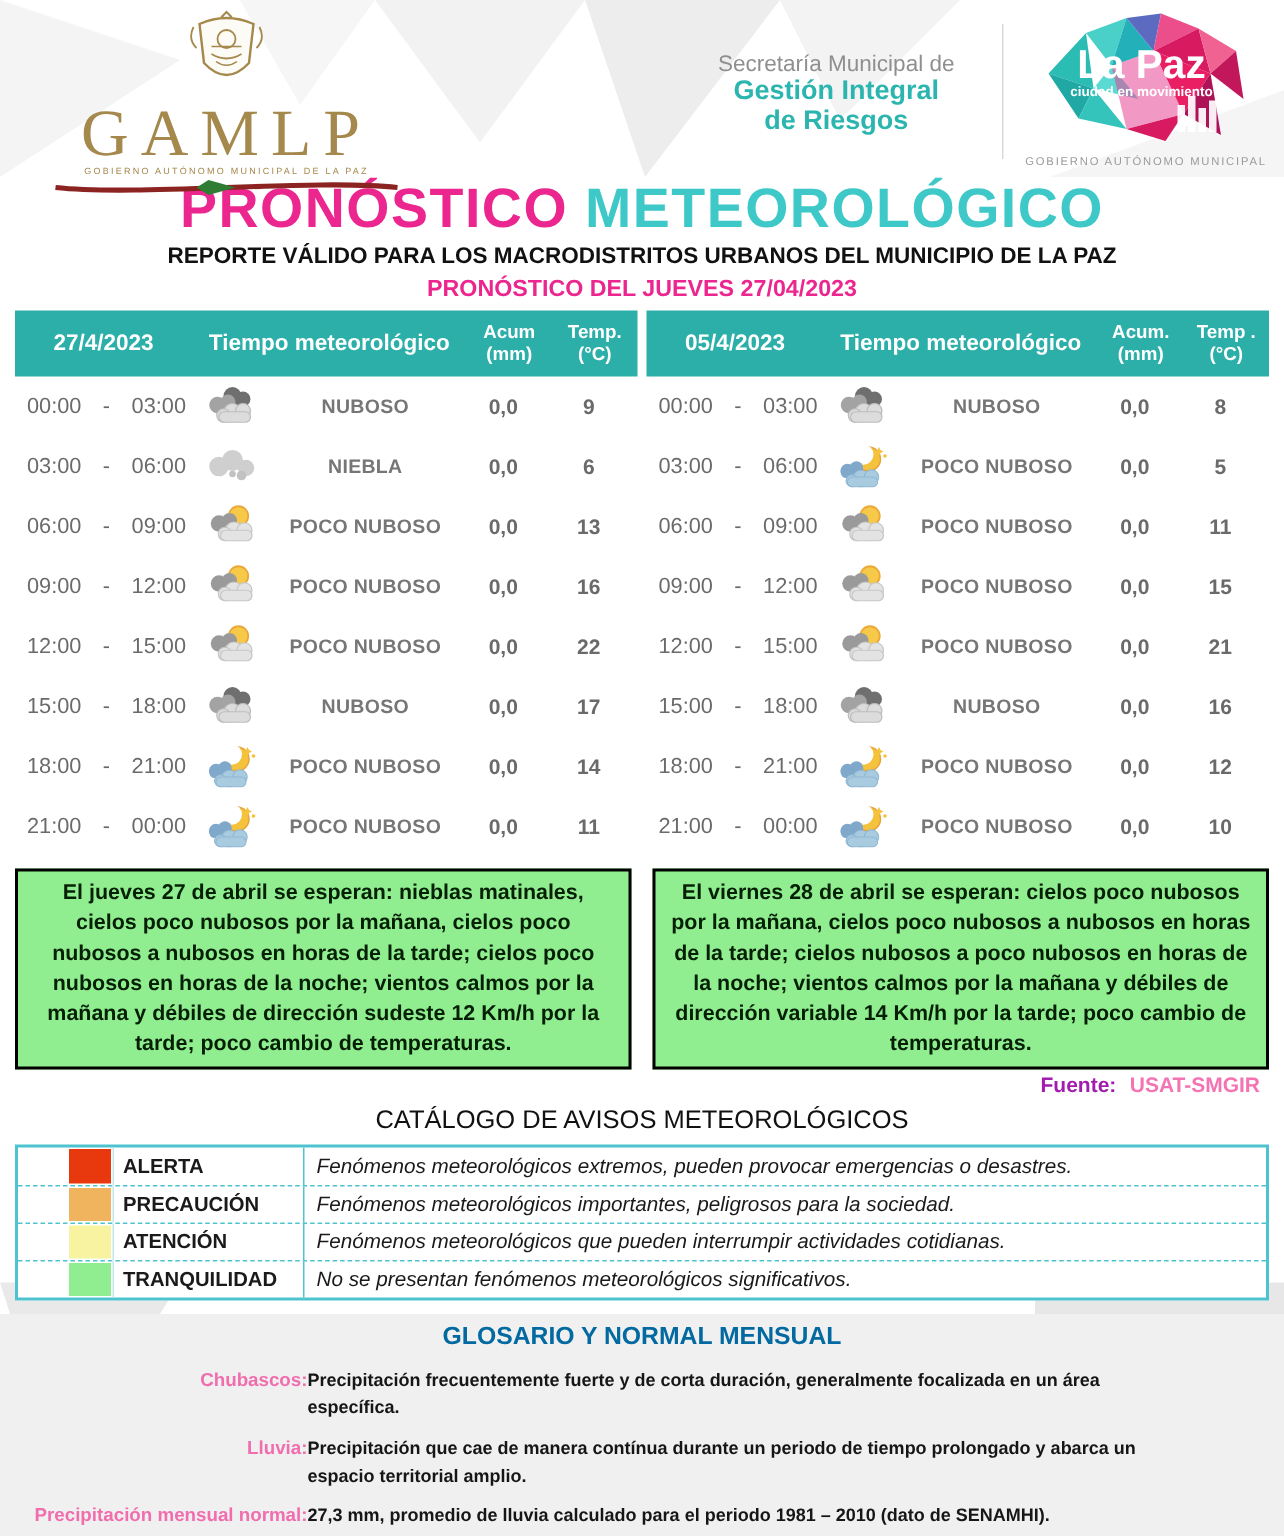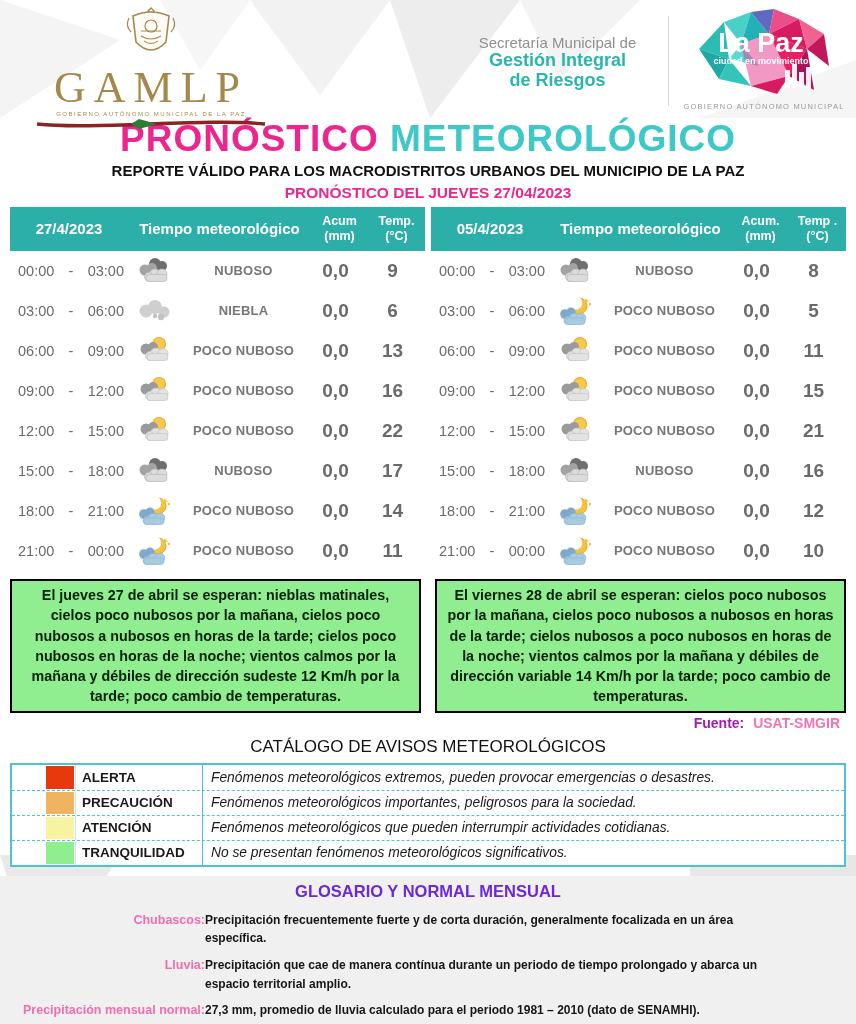--- a/index.html
+++ b/index.html
@@ -33,21 +33,21 @@
   .ftable { flex:1; }
   .thead { display:grid; grid-template-columns:118px 1fr 57px 57px; background:#2bafa8; color:#fff;
            height:44px; align-items:center; font-weight:700; }
   .thead .hdate { text-align:center; font-size:15px; }
   .thead .hweather { text-align:center; font-size:15px; }
   .thead .h2l { text-align:center; font-size:12.5px; line-height:1.15; }
   .tbody .trow { display:grid; grid-template-columns:118px 52px 127px 57px 57px; height:40px; align-items:center; }
   .c.time { display:flex; justify-content:space-between; padding:0 4px 0 8px; color:#6a6a6a; font-size:14.5px; font-weight:500; }
   .c.icon { display:flex; justify-content:center; align-items:center; }
   .c.cond { text-align:center; color:#767676; font-weight:700; font-size:13px; letter-spacing:.2px; }
-  .c.num  { text-align:center; color:#6a6a6a; font-size:19px; font-weight:600; }
+  .c.num  { text-align:center; color:#6a6a6a; font-size:14px; font-weight:600; }
 
   
   .summaries { display:flex; gap:14px; padding:0 10px; margin-top:8px; }
   .sumbox { flex:1; background:#90ee90; border:2.5px solid #000; height:134px;
             display:flex; align-items:center; justify-content:center; padding:20px 8px; }
   .sumbox p { font-weight:700; font-size:14.3px; text-align:center; line-height:1.42; color:#052005; }
 
   .fuente { text-align:right; padding-right:16px; margin-top:2px; font-weight:700; font-size:14px; }
   .fuente .flabel { color:#a21caf; }
   .fuente .fvalue { color:#f473b2; margin-left:5px; }
@@ -57,21 +57,21 @@
   .catalog { margin:6px 10px 0; border:2px solid #4cc3cf; background:#fff; }
   .crow { display:grid; grid-template-columns:30px 128px 1fr; align-items:stretch; height:25px;padding-left:33px; }
   .crow + .crow { border-top:1px dashed #4cc3cf; }
   .cswatch { margin:1px; }
   .clabel { display:flex; align-items:center; padding-left:6px; font-weight:700; font-size:13.5px; color:#1a1a1a;
             border-left:1px solid #bfe9ee; border-right:1px solid #4cc3cf; }
   .cdesc { display:flex; align-items:center; padding-left:8px; font-style:italic; font-size:13.8px; color:#1a1a1a; }
 
   
   .glossary { margin-top:9px; background:#f0f0f0; padding:6px 0 8px; position:relative; }
-  .glossary-title { text-align:center; font-weight:700; font-size:16.5px; color:#6d28d9; }
+  .glossary-title { text-align:center; font-weight:700; font-size:16.5px; color:#0369a1; }
   .gentries { margin-top:6px; }
   .gentry { display:grid; grid-template-columns:205px 1fr; padding:4px 1px 4px 0; }
   .gterm { text-align:right; color:#f06eae; font-weight:700; font-size:12.5px; line-height:1.5; }
   .gdef { font-weight:700; font-size:12px; color:#161616; line-height:1.55; max-width:560px; }
 </style>
 </head>
 <body>
 
 <div class="page">
 

